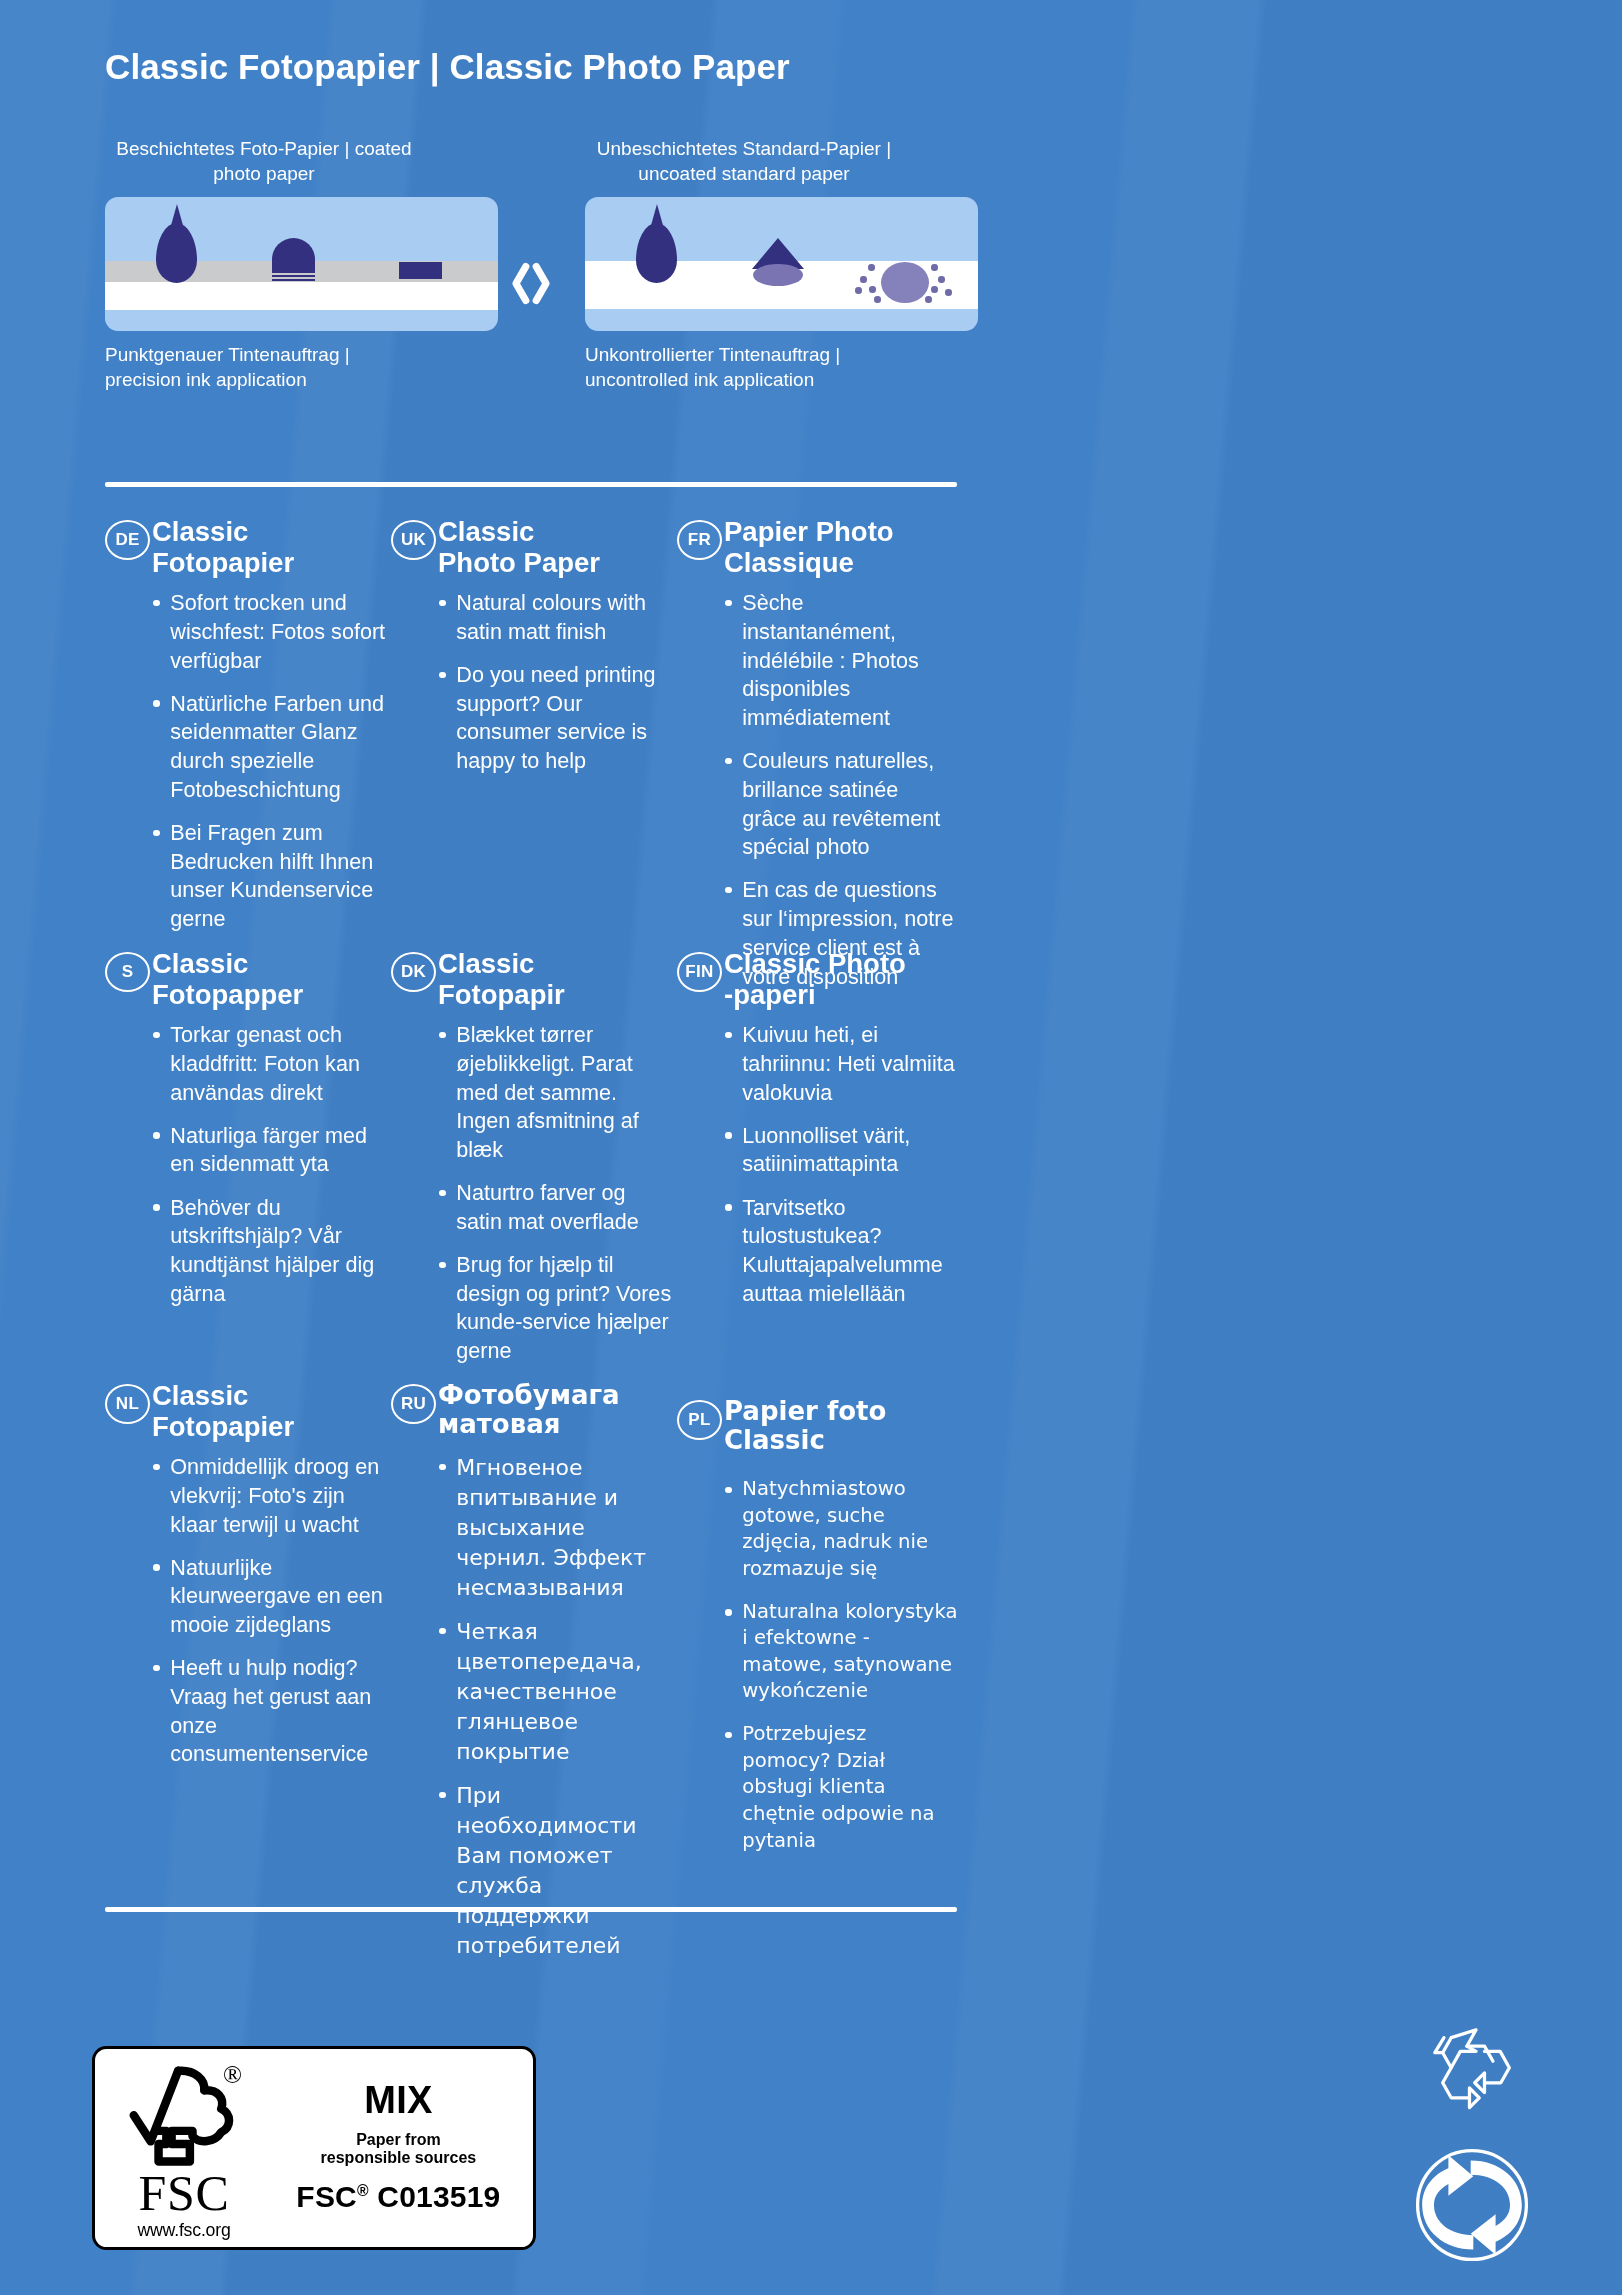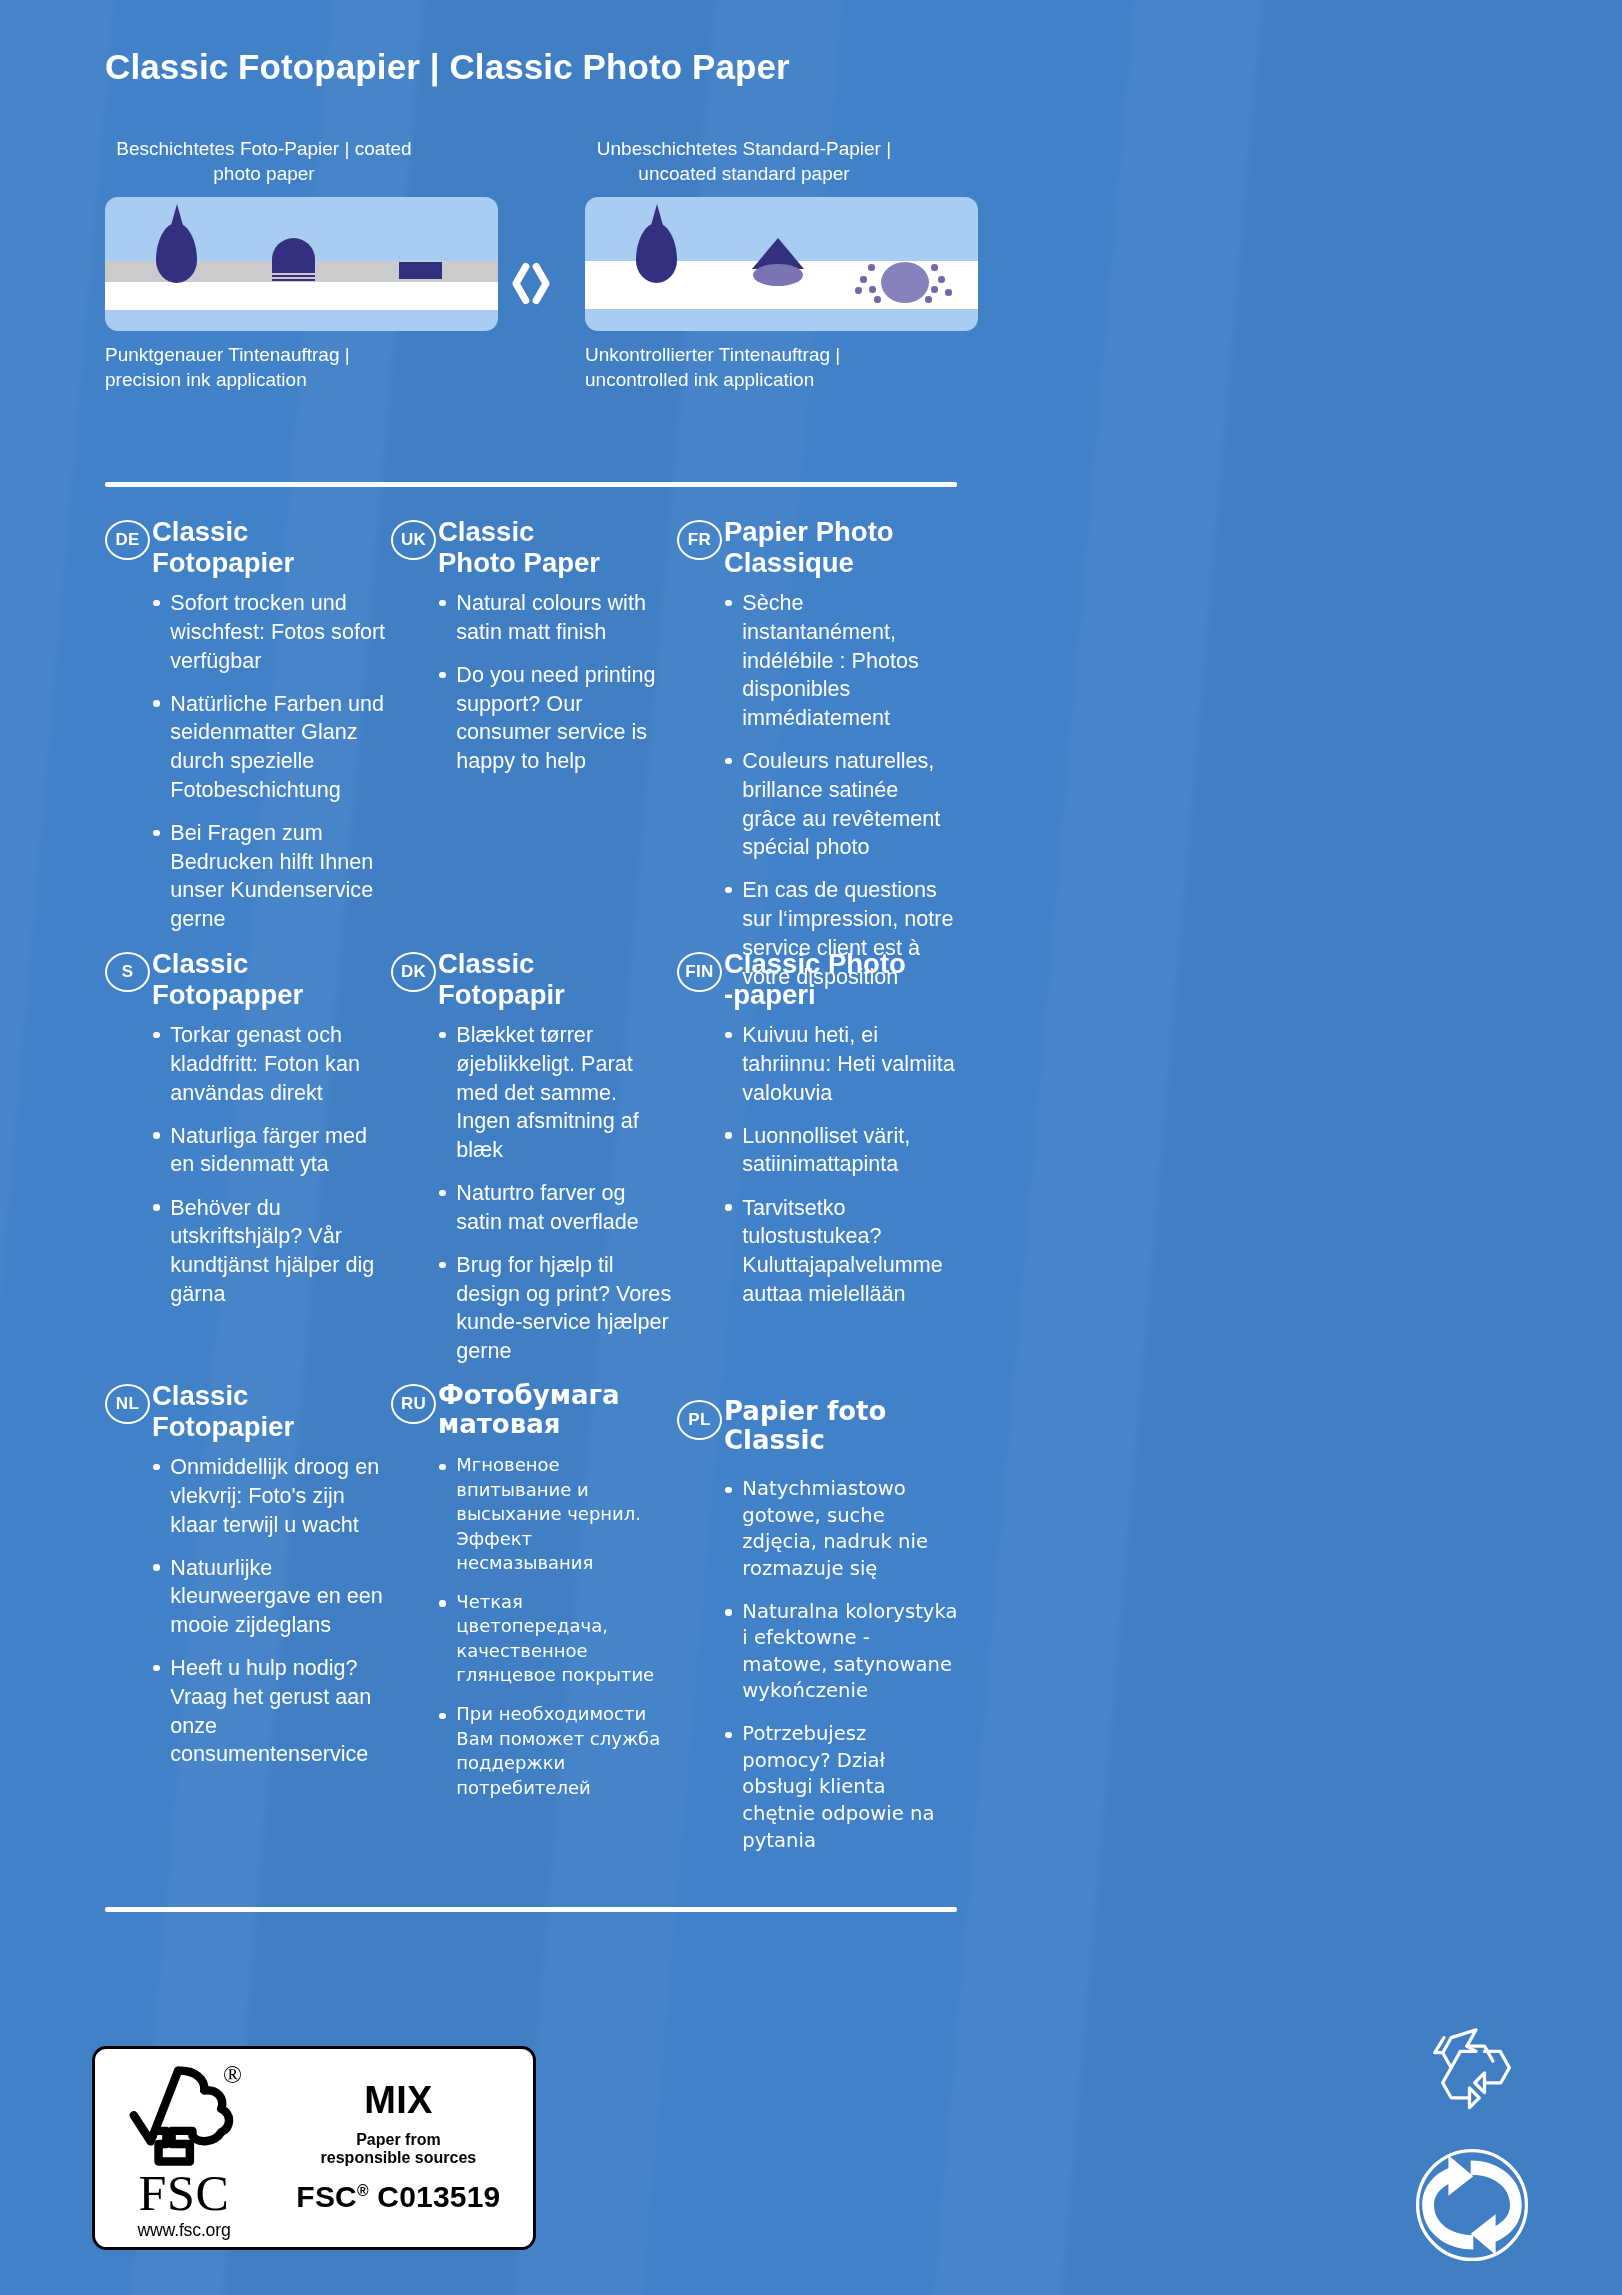--- a/index.html
+++ b/index.html
@@ -140,21 +140,21 @@
   .bullets li{
     position:relative;padding-left:18.3px;margin-bottom:14.4px;
     font-size:21.6px;line-height:1.33;
   }
   .bullets li::before{
     content:"";position:absolute;left:1.3px;top:10.5px;
     width:6.5px;height:6.5px;border-radius:50%;background:#ffffff;
   }
   .lang.cyr .lang-title, .lang.cyr .bullets li{font-family:"DejaVu Sans", sans-serif;}
   .lang.cyr .lang-title{font-size:26px;}
-  .lang.cyr .bullets li{font-size:18px;line-height:1.36;}
+  .lang.cyr .bullets li{font-size:22px;line-height:1.36;}
   .lang.lat2 .lang-title, .lang.lat2 .bullets li{font-family:"DejaVu Sans", sans-serif;margin-top:16px;}
   .lang.lat2 .lang-title{font-size:26px;}
   .lang.lat2 .bullets li{font-size:19.6px;line-height:1.36;}
 
   
   .fsc{
     position:absolute;left:92px;top:2046px;
     width:444px;height:204px;
     background:#ffffff;border:3.3px solid #000000;border-radius:14.4px;
     display:flex;align-items:stretch;

